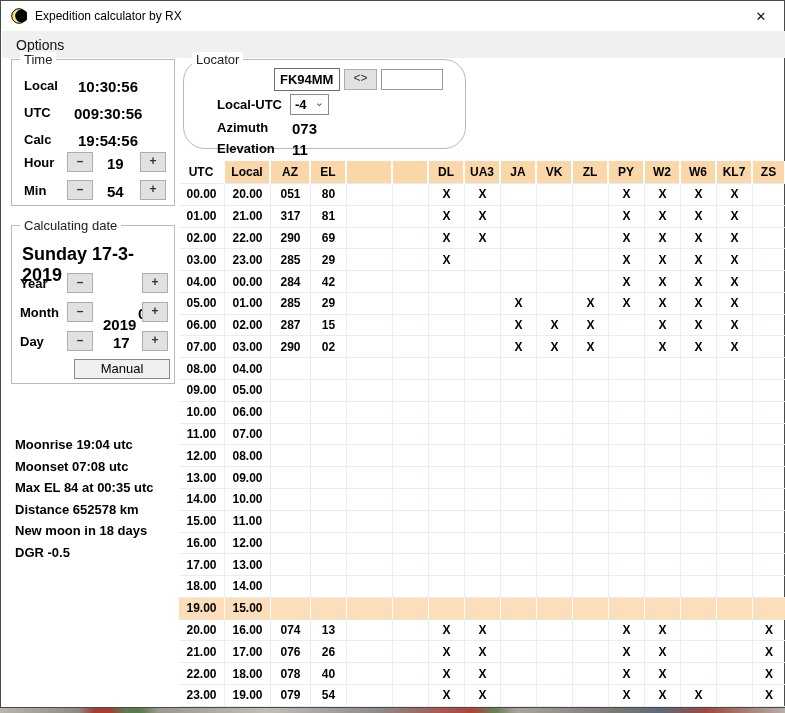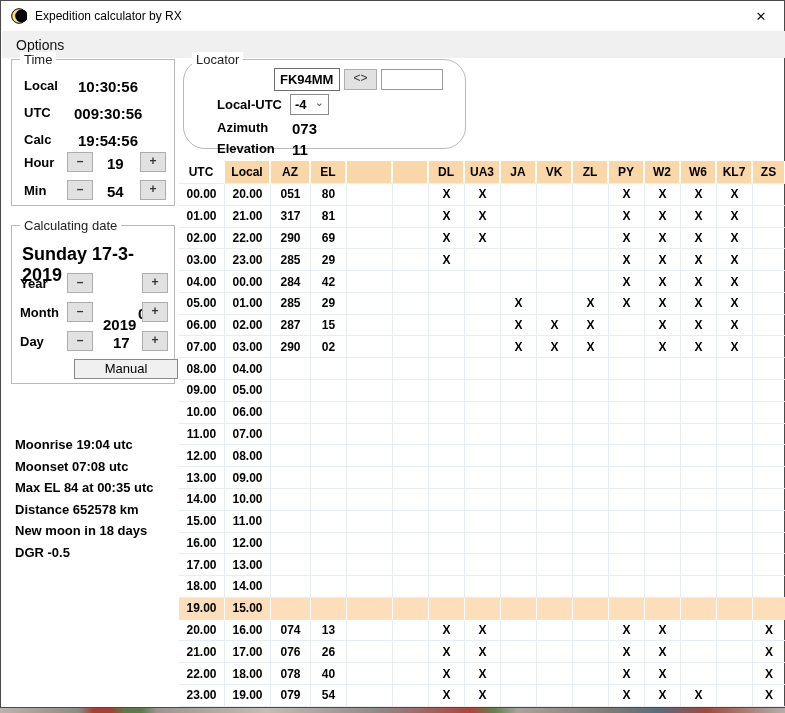--- a/index.html
+++ b/index.html
@@ -130,21 +130,21 @@
     <span class="lbl" style="left:8px; top:79px;">Month</span>
     <div class="spin-btn" style="left:55px; top:76px;">–</div>
     <span class="val" style="left:98px; top:79px;margin-left:28px;">03</span>
     <div class="spin-btn" style="left:130px; top:76px;">+</div>
 
     <span class="lbl" style="left:8px; top:108px;">Day</span>
     <div class="spin-btn" style="left:55px; top:105px;">–</div>
     <span class="val" style="left:101px; top:108px;">17</span>
     <div class="spin-btn" style="left:130px; top:105px;">+</div>
 
-    <div class="push-btn" style="left:62px; top:133px; width:104px; height:20px; line-height:18px;">Manual</div>
+    <div class="push-btn" style="left:62px; top:133px; width:96px; height:20px; line-height:18px;">Manual</div>
   </div>
 
   <div class="moon-info">
     <div>Moonrise 19:04 utc</div>
     <div>Moonset 07:08 utc</div>
     <div>Max EL 84 at 00:35 utc</div>
     <div>Distance 652578 km</div>
     <div>New moon in 18 days</div>
     <div>DGR -0.5</div>
   </div>

